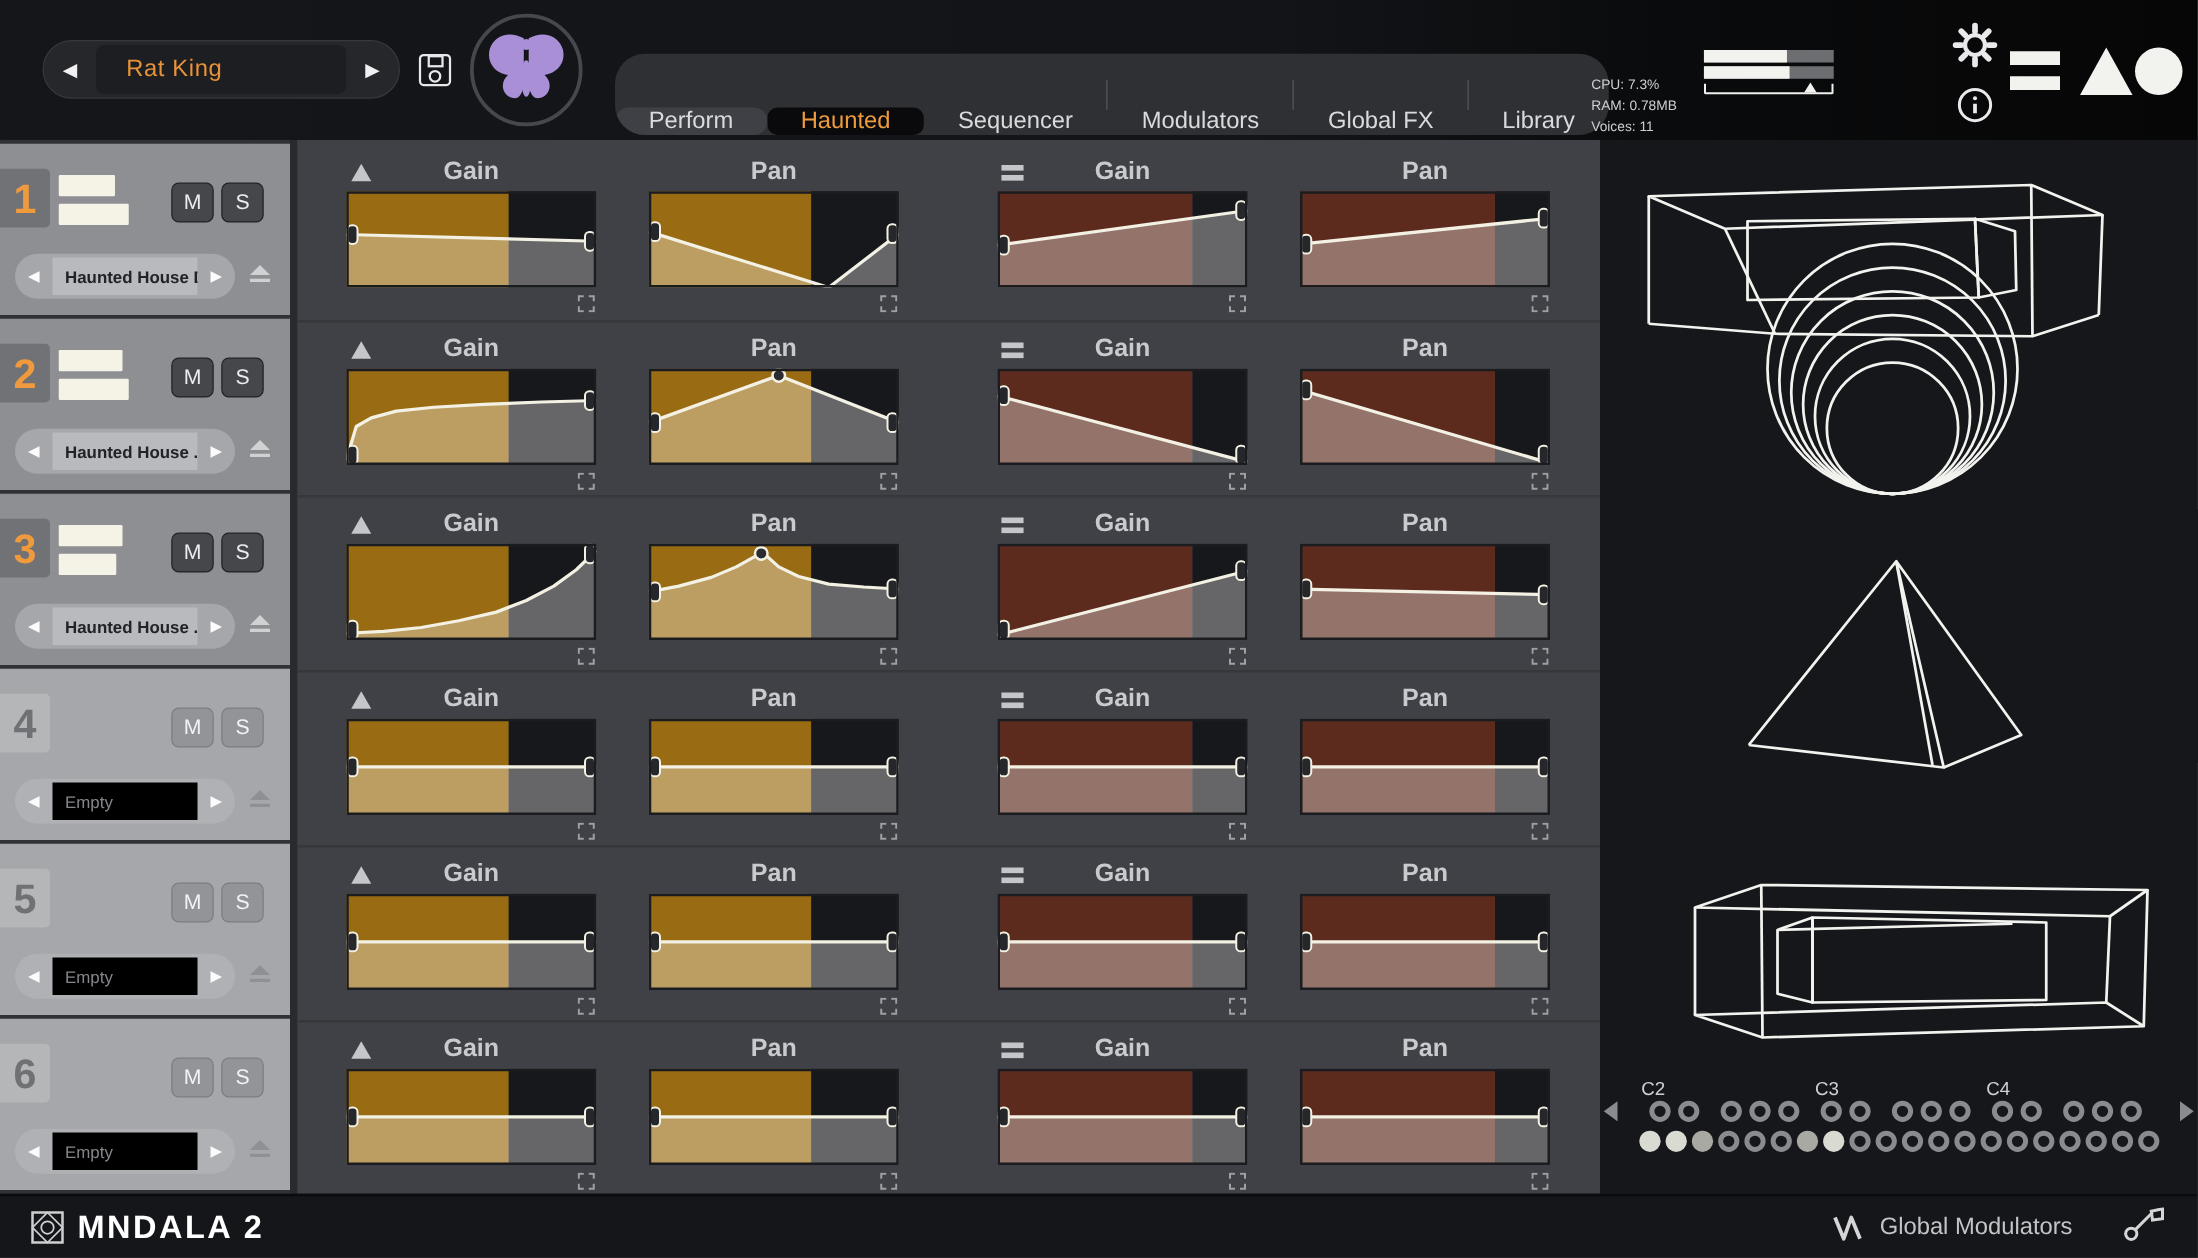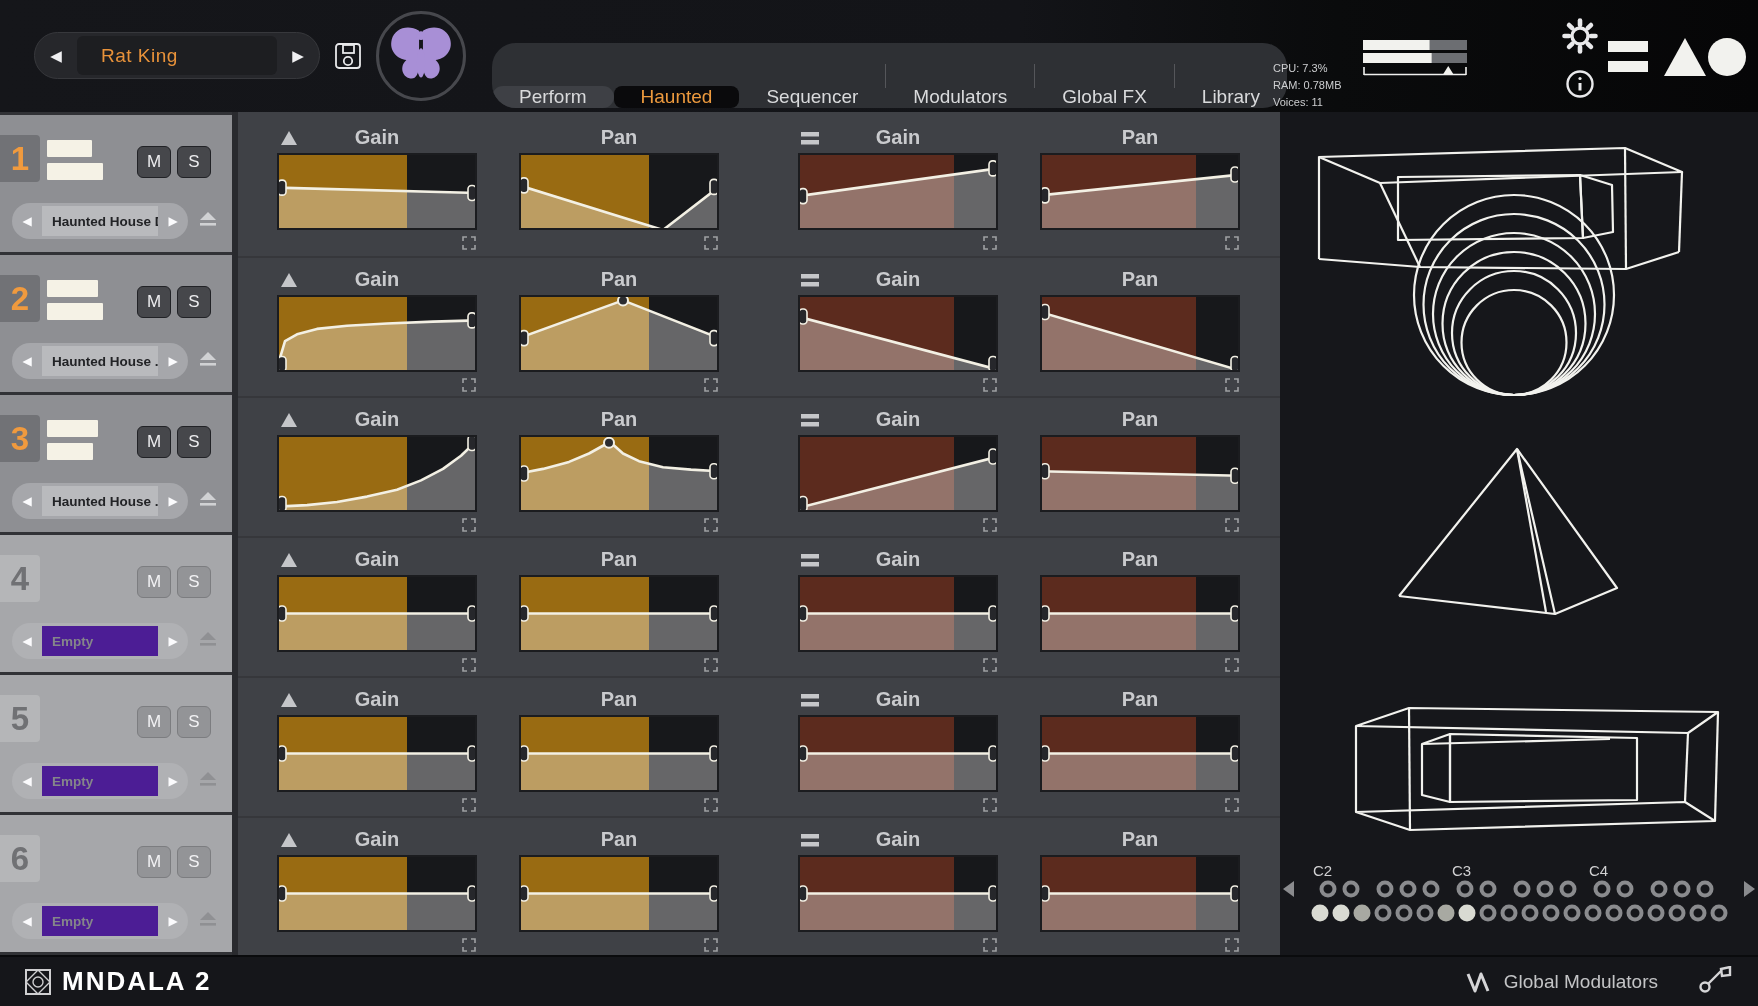--- a/index.html
+++ b/index.html
@@ -39,21 +39,21 @@
   .meter-bar { position:absolute; left:47px; height:17px; background:#f5f2e6; border-radius:1px; }
   .ms-btn { position:absolute; top:31px; width:34px; height:32px; border-radius:6px; background:#46474b;
     border:1px solid #212226; color:#ececee; font-size:17px; cursor:pointer; font-family:"Liberation Sans", sans-serif; }
   .slot.empty .ms-btn { background:#939497; border-color:#7c7d80; color:#f2f2f4; }
   .slot-dd { position:absolute; left:12px; top:88px; width:176px; height:36px; background:#a6a7ab;
     border-radius:18px; display:flex; align-items:center; }
   .slot.empty .slot-dd { background:#b0b1b4; }
   .dd-arrow { width:30px; text-align:center; background:none; border:none; color:#fbfbfd; font-size:12px; cursor:pointer; }
   .dd-field { flex:1; height:30px; background:#b9babd; display:flex; align-items:center; padding-left:10px;
     font-size:13.5px; font-weight:bold; color:#222326; white-space:nowrap; overflow:hidden; }
-  .slot.empty .dd-field { background:#4c1d95; color:#85868a; font-weight:bold; }
+  .slot.empty .dd-field { background:#000000; color:#85868a; font-weight:normal; }
   .eject-btn { position:absolute; left:197px; top:97px; width:22px; height:18px; background:none; border:none; cursor:pointer; }
 
   
   #divider { position:absolute; left:232px; top:112px; width:6px; height:843px; background:#292a2e; }
   #matrix { position:absolute; left:238px; top:112px; width:1042px; height:843px; background:#3f4146; }
   .mrow { position:absolute; left:0; width:1042px; height:140px; }
   .mrow + .mrow { border-top:2px solid #36373b; }
   .cell-title { position:absolute; top:10px; width:200px; text-align:center; color:#c9cacd; font-size:20px;font-weight:bold; }
   .grp-icon { position:absolute; top:14px; }
   .mcell { position:absolute; top:37px; width:200px; height:77px; cursor:crosshair; }

